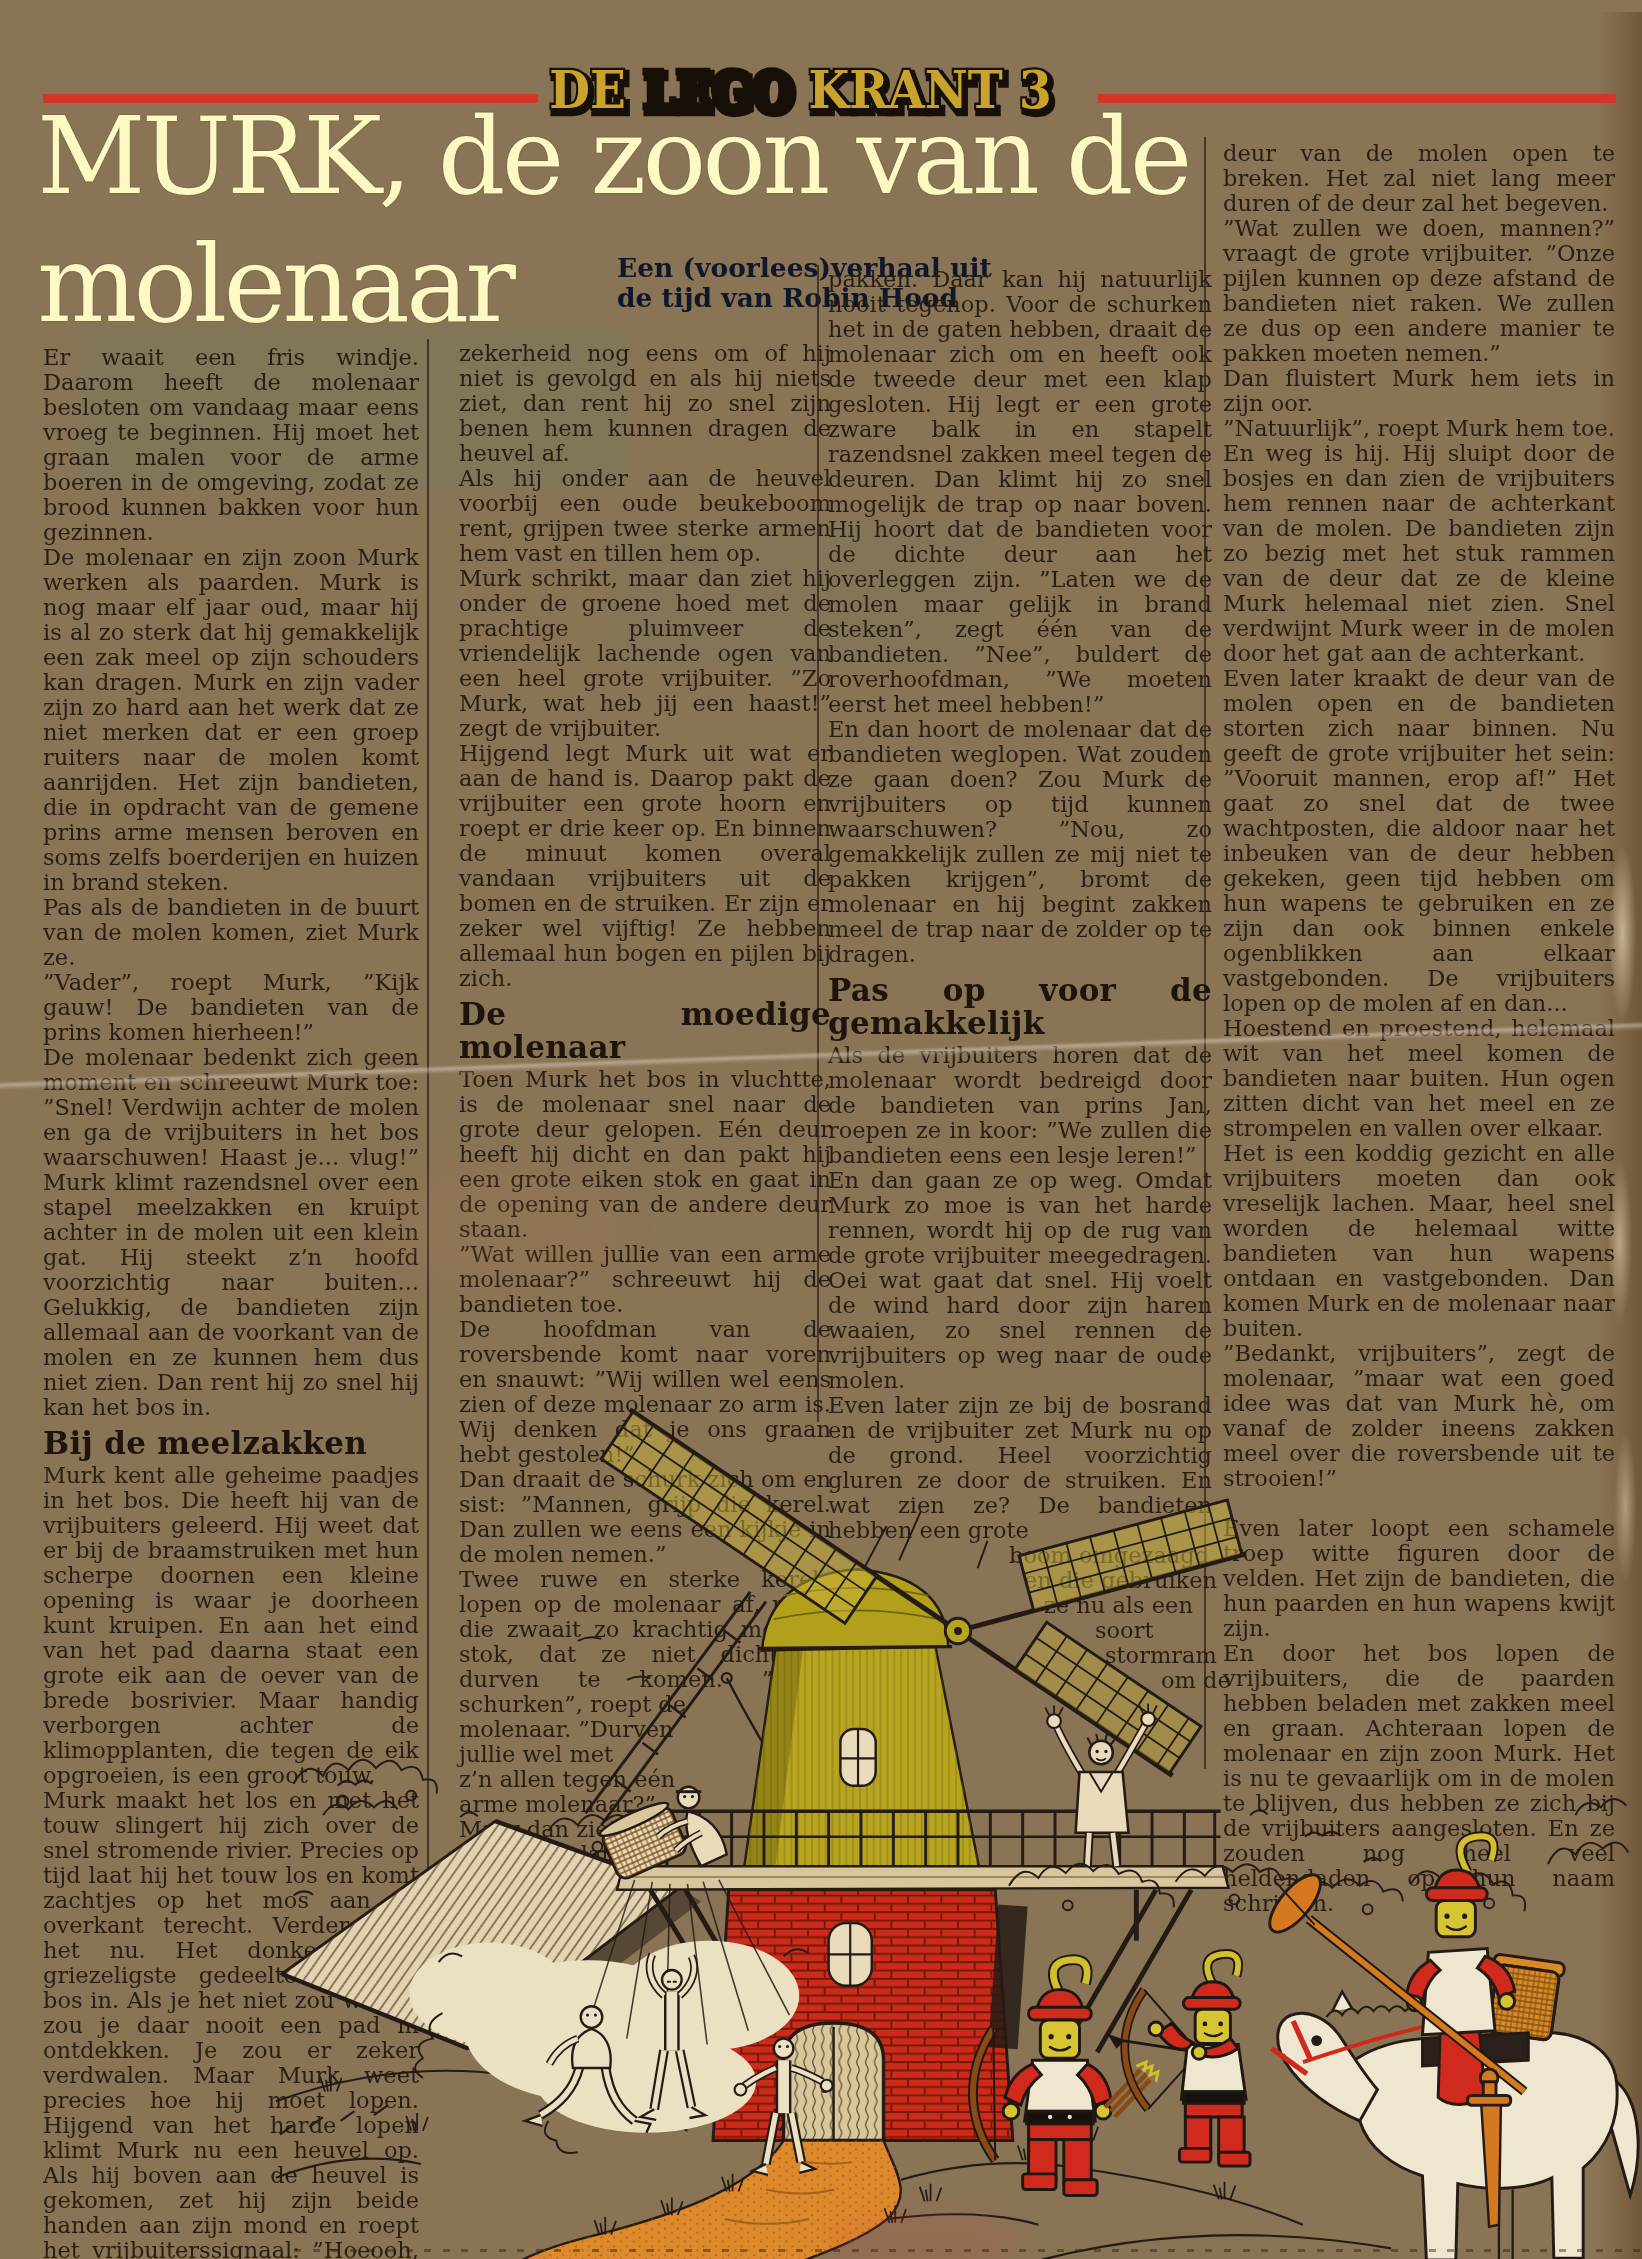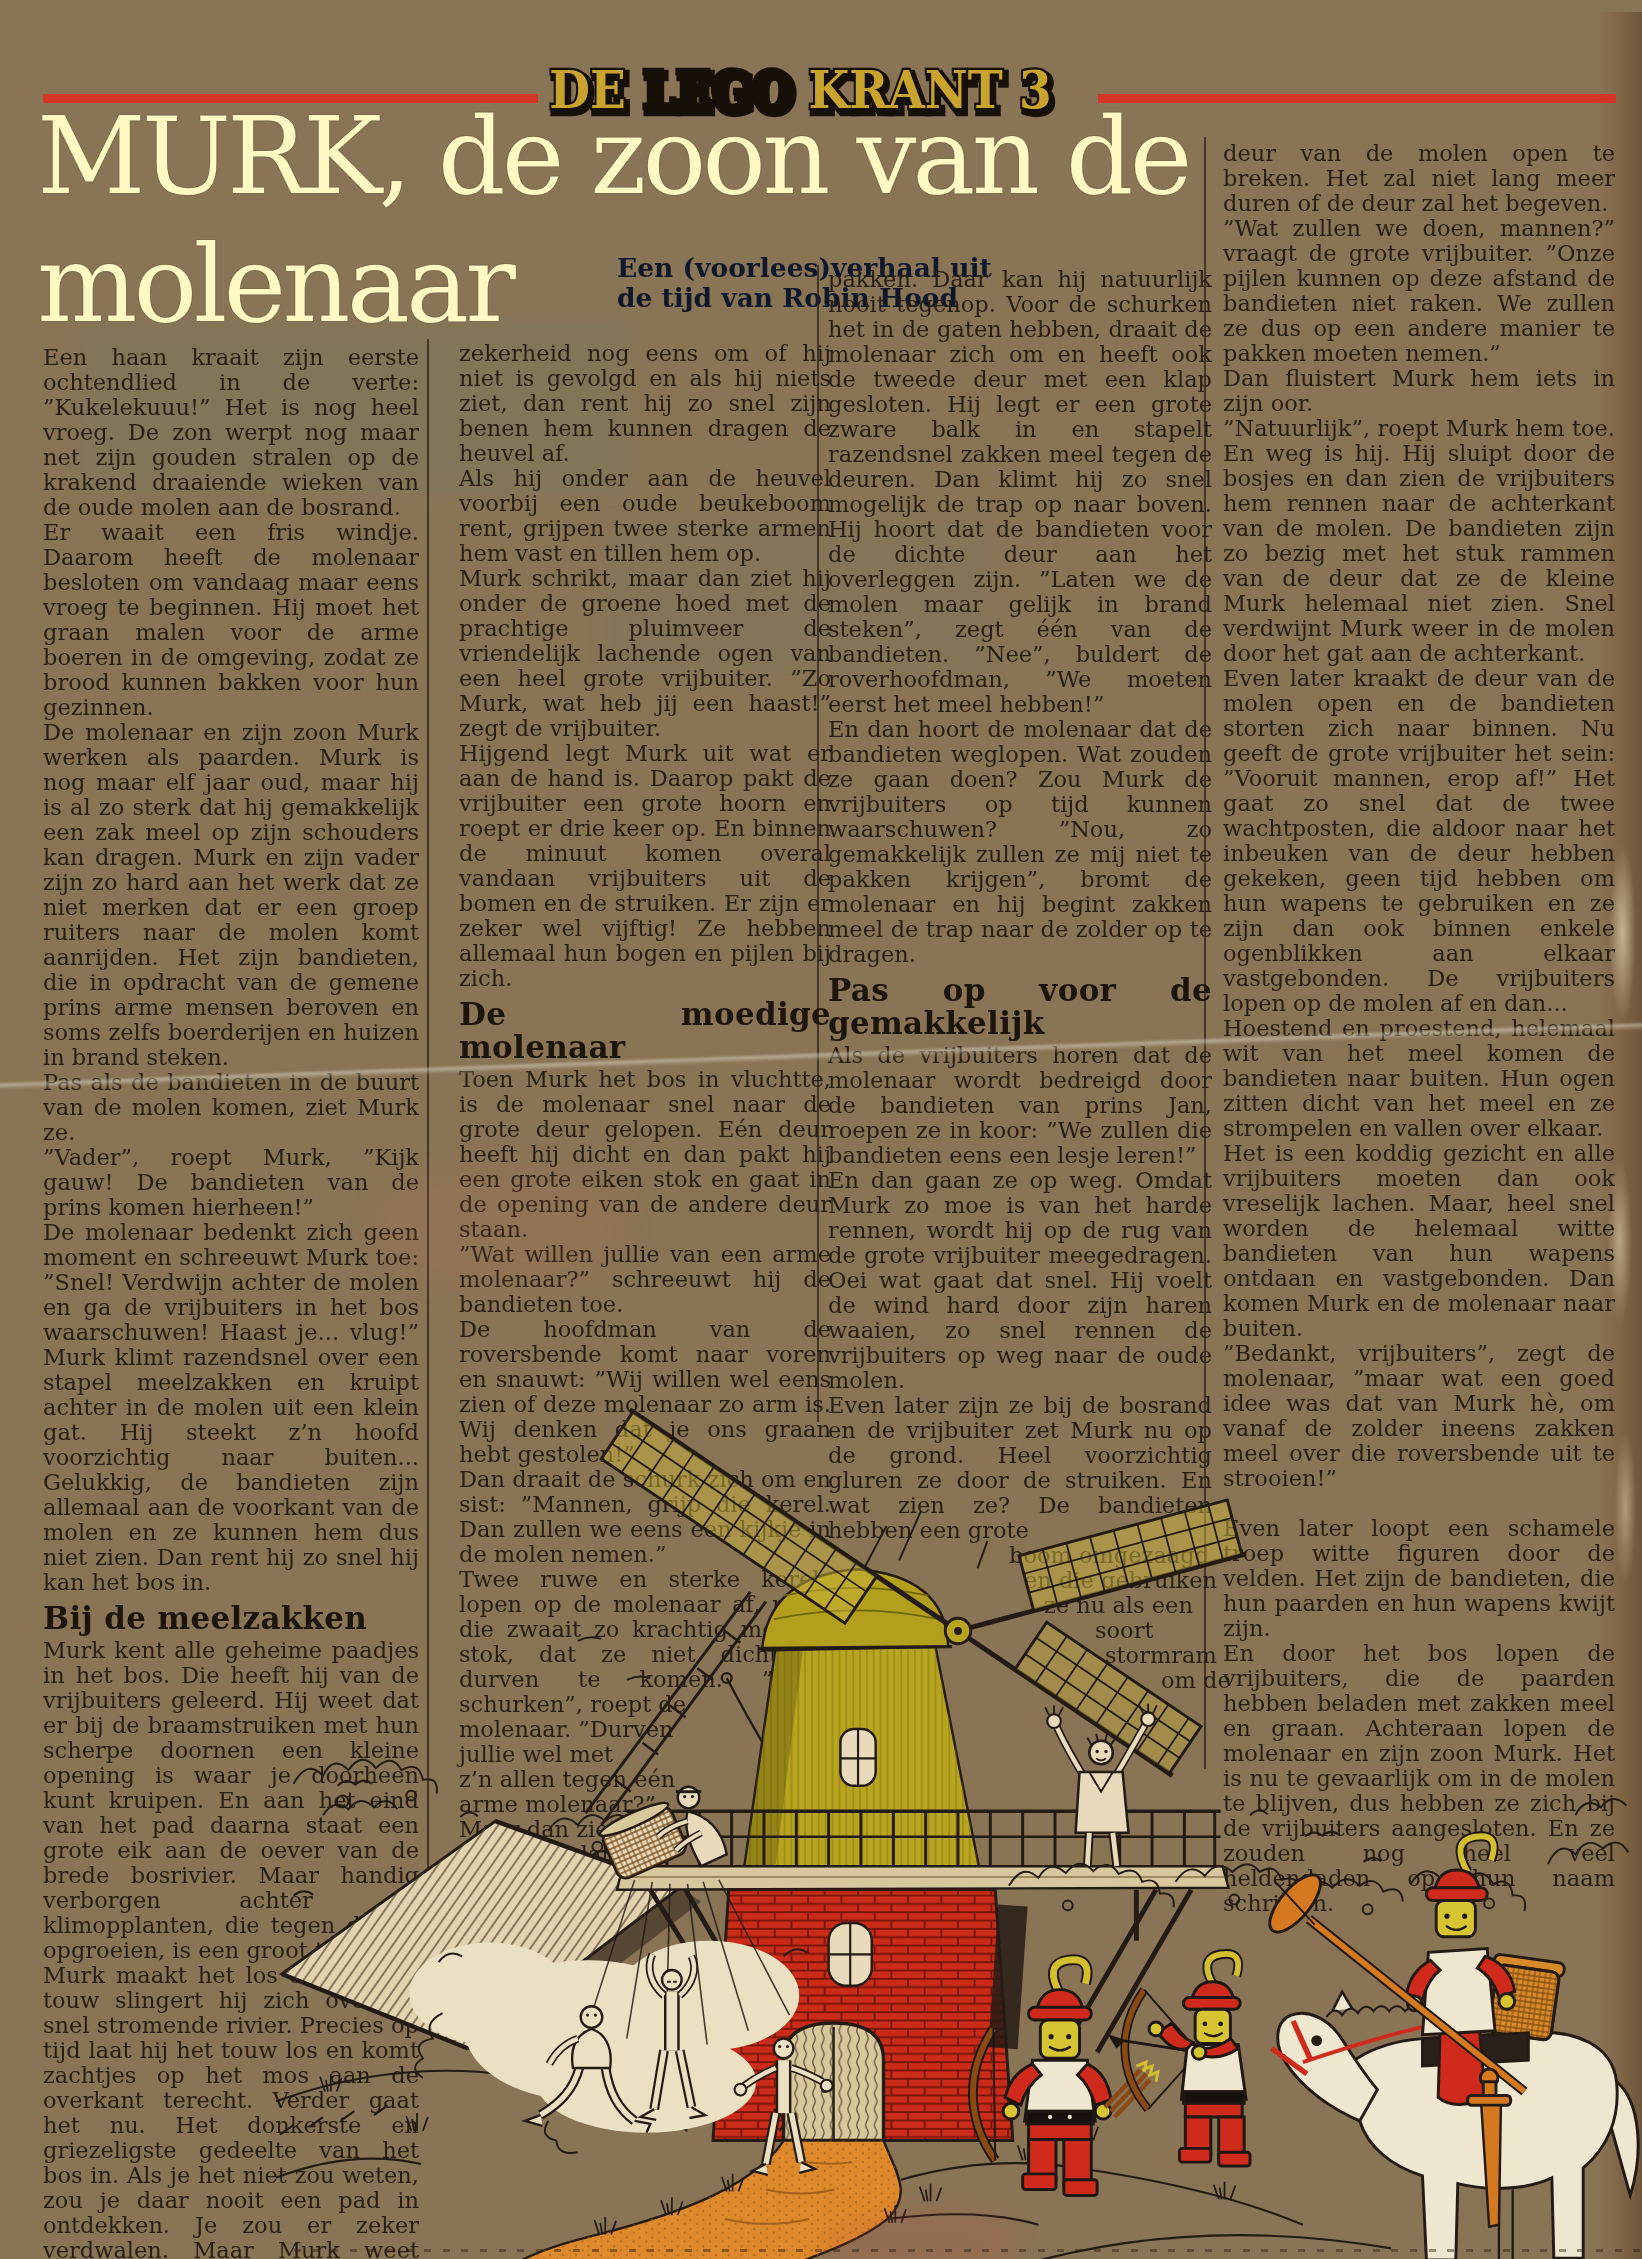--- a/index.html
+++ b/index.html
@@ -91,21 +91,20 @@
   <div class="subtitle">
     <div>Een (voorlees)verhaal uit</div>
     <div>de tijd van Robin Hood</div>
   </div>
 
   <div class="vrule" id="ruleAB"></div>
   <div class="vrule" id="ruleBC"></div>
   <div class="vrule" id="ruleCD"></div>
 
   <div class="col" id="colA">
-    <p>Een haan kraait zijn eerste ochtendlied in de verte: ”Kukelekuuu!” Het is nog heel vroeg. De zon werpt nog maar net zijn gouden stralen op de krakend draaiende wieken van de oude molen aan de bosrand.</p>
     <p>Er waait een fris windje. Daarom heeft de molenaar besloten om vandaag maar eens vroeg te beginnen. Hij moet het graan malen voor de arme boeren in de omgeving, zodat ze brood kunnen bakken voor hun gezinnen.</p>
     <p>De molenaar en zijn zoon Murk werken als paarden. Murk is nog maar elf jaar oud, maar hij is al zo sterk dat hij gemakkelijk een zak meel op zijn schouders kan dragen. Murk en zijn vader zijn zo hard aan het werk dat ze niet merken dat er een groep ruiters naar de molen komt aanrijden. Het zijn bandieten, die in opdracht van de gemene prins arme mensen beroven en soms zelfs boerderijen en huizen in brand steken.</p>
     <p>Pas als de bandieten in de buurt van de molen komen, ziet Murk ze.</p>
     <p>”Vader”, roept Murk, ”Kijk gauw! De bandieten van de prins komen hierheen!”</p>
     <p>De molenaar bedenkt zich geen moment en schreeuwt Murk toe: ”Snel! Verdwijn achter de molen en ga de vrijbuiters in het bos waarschuwen! Haast je... vlug!” Murk klimt razendsnel over een stapel meelzakken en kruipt achter in de molen uit een klein gat. Hij steekt z’n hoofd voorzichtig naar buiten... Gelukkig, de bandieten zijn allemaal aan de voorkant van de molen en ze kunnen hem dus niet zien. Dan rent hij zo snel hij kan het bos in.</p>
     <h2>Bij de meelzakken</h2>
     <p>Murk kent alle geheime paadjes in het bos. Die heeft hij van de vrijbuiters geleerd. Hij weet dat er bij de braamstruiken met hun scherpe doornen een kleine opening is waar je doorheen kunt kruipen. En aan het eind van het pad daarna staat een grote eik aan de oever van de brede bosrivier. Maar handig verborgen achter de klimopplanten, die tegen de eik opgroeien, is een groot touw.</p>
     <p>Murk maakt het los en met het touw slingert hij zich over de snel stromende rivier. Precies op tijd laat hij het touw los en komt zachtjes op het mos aan de overkant terecht. Verder gaat het nu. Het donkerste en griezeligste gedeelte van het bos in. Als je het niet zou weten, zou je daar nooit een pad in ontdekken. Je zou er zeker verdwalen. Maar Murk weet precies hoe hij moet lopen. Hijgend van het harde lopen klimt Murk nu een heuvel op. Als hij boven aan de heuvel is gekomen, zet hij zijn beide handen aan zijn mond en roept het vrijbuiterssignaal: ”Hoeooh, hoeooh, hoooh!” Door de echo in de vallei onder de heuvel wordt zijn roep wel tien keer herhaald, maar dan hoort Murk het antwoord: ”Hoooh, hooh, hoeoooh!” ”Gelukkig, de vrijbuiters zijn er</p>
   </div>
 

